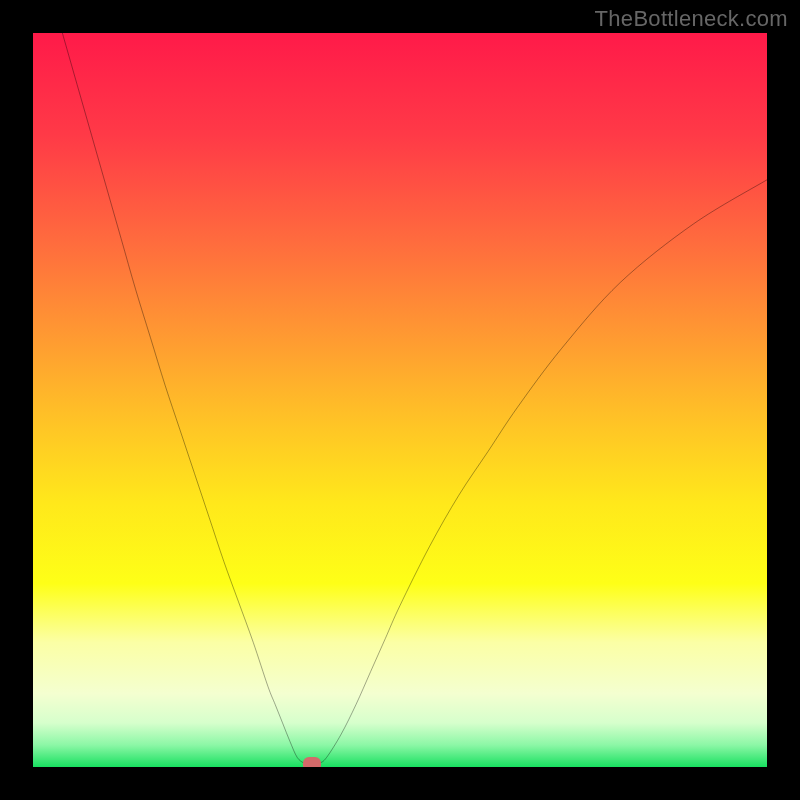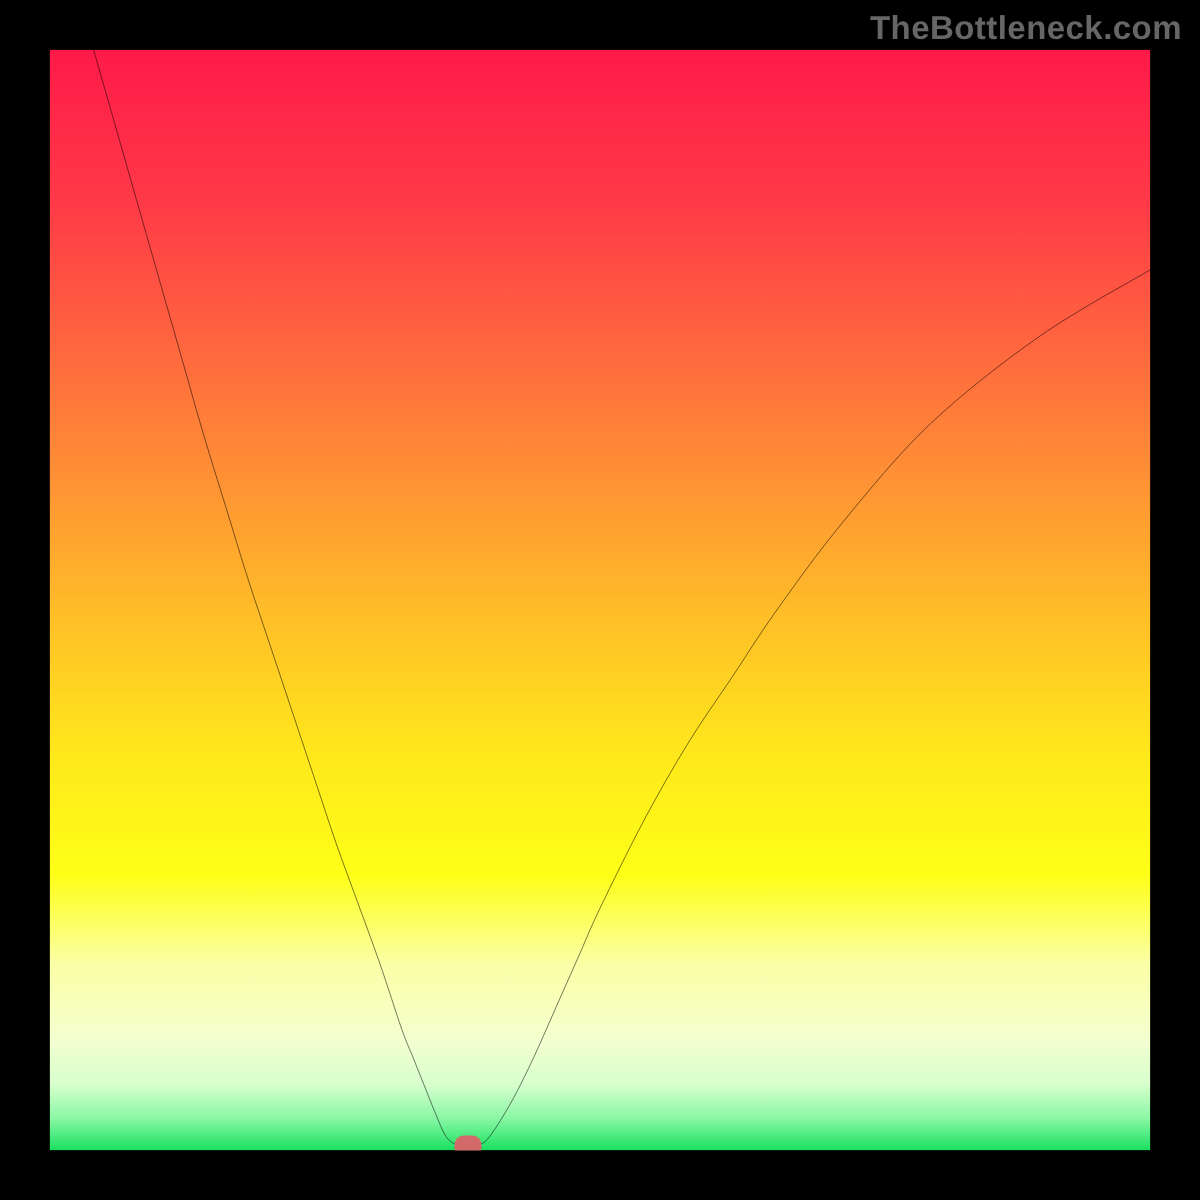--- a/index.html
+++ b/index.html
@@ -15,21 +15,21 @@
     height: 800px;
     background: #000;
     position: relative;
   }
   .watermark {
     position: absolute;
     top: 6px;
     right: 12px;
     color: #666;
     font-size: 22px;
-    font-weight: 700;
+    font-weight: 400;
     letter-spacing: 0.3px;
     z-index: 10;
   }
   .plot-area {
     position: absolute;
     left: 33px;
     top: 33px;
     width: 734px;
     height: 734px;
     overflow: hidden;

